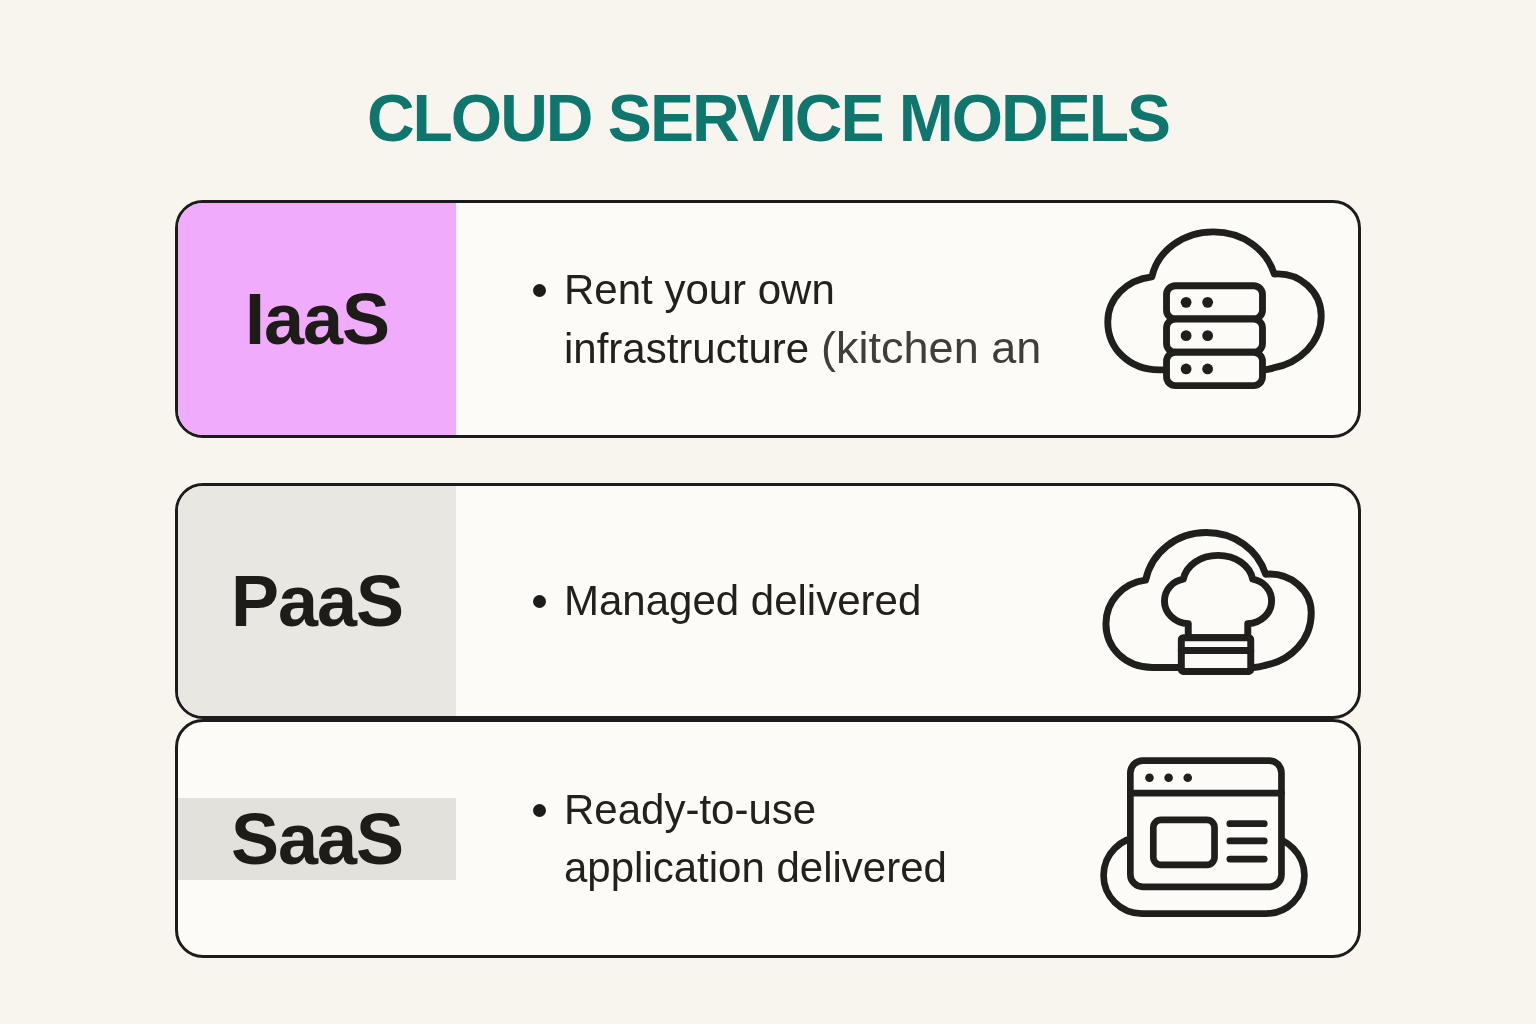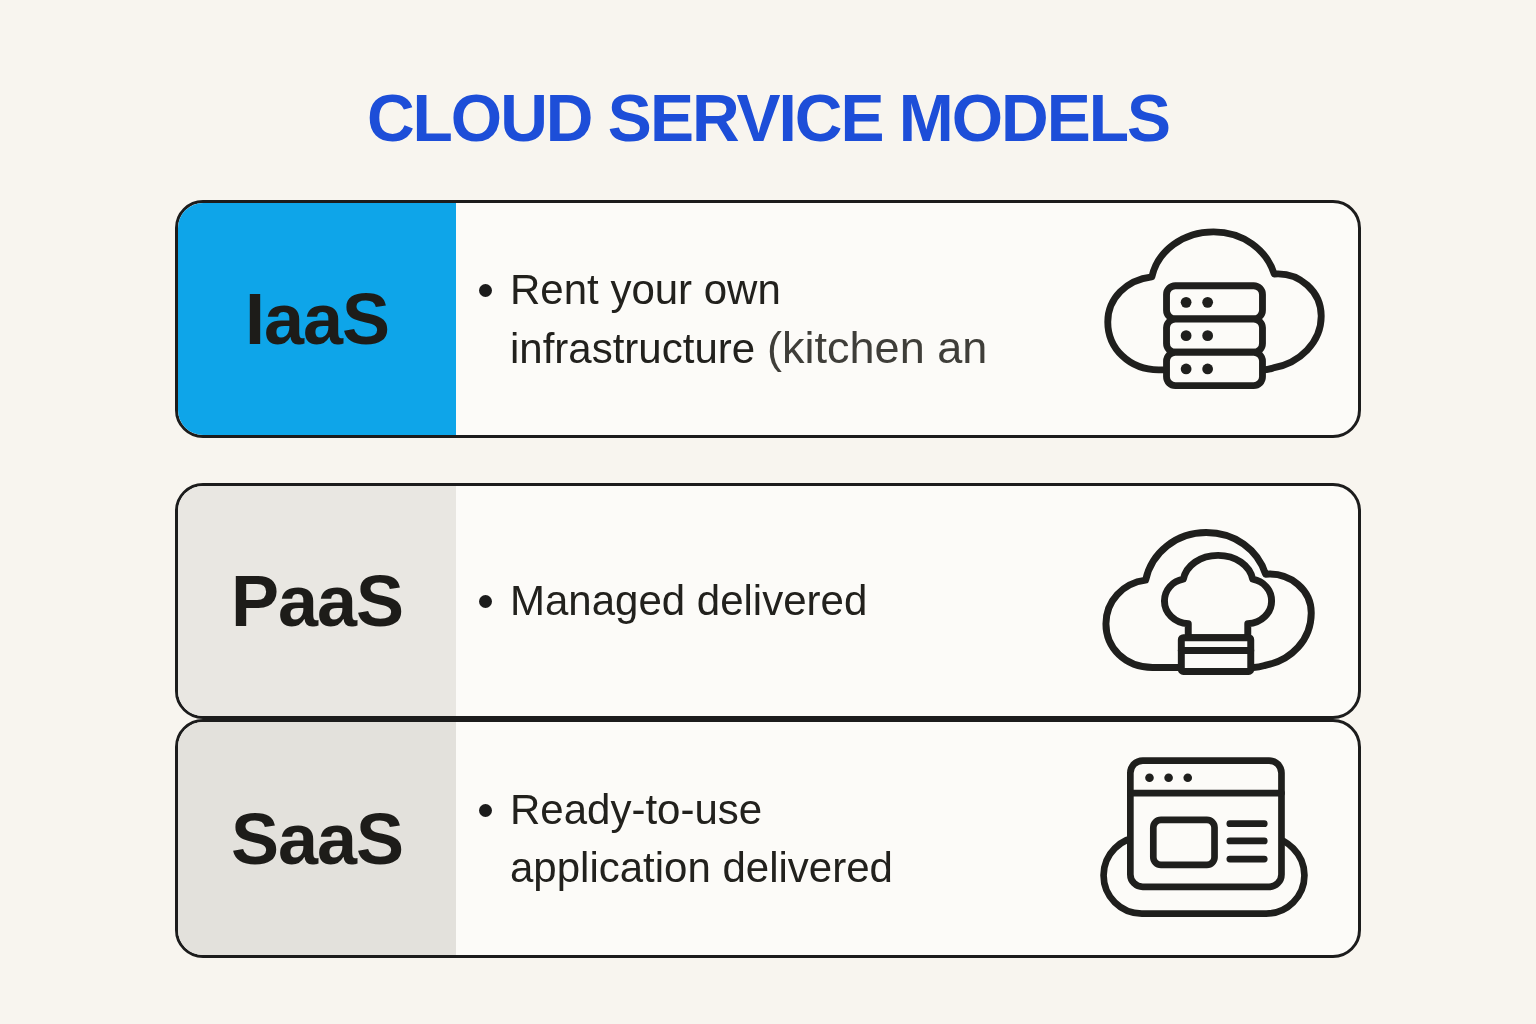--- a/index.html
+++ b/index.html
@@ -6,48 +6,48 @@
   body{
     width:1536px;height:1024px;
     background:#f8f5ef;
     font-family:"Liberation Sans", sans-serif;
     position:relative;overflow:hidden;
   }
   .page-title{
     position:absolute;top:80px;left:0;width:1536px;
     text-align:center;
     font-size:66px;font-weight:800;letter-spacing:-2px;
-    color:#1d4ed8;
+    color:#0f766e;
   }
   .card{
     position:absolute;left:175px;width:1186px;
     background:#fcfbf8;
     border:3px solid #1c1c1c;
     border-radius:28px;
     box-sizing:border-box;
     overflow:hidden;
     display:flex;align-items:stretch;
   }
   .card-1{top:200px;height:238px;}
   .card-2{top:461px;height:236px;margin-top:22px;}
-  .card-3{top:719px;height:239px;}
+  .card-3{top:719px;height:239px;align-items:center;}
   .label-panel{
     width:278px;flex:0 0 278px;
     display:flex;align-items:center;justify-content:center;
   }
-  .card-1 .label-panel{background:#0ea5e9;}
+  .card-1 .label-panel{background:#f0abfc;}
   .card-2 .label-panel{background:#e9e7e2;}
   .card-3 .label-panel{background:#e3e1dc;}
   .service-label{
     font-size:72px;font-weight:800;color:#1d1c19;letter-spacing:-1px;
   }
   .content{
     flex:1;position:relative;
     display:flex;align-items:center;
-    padding-left:23px;
+    padding-left:77px;
     border-radius:21px;
   }
   .bullet-row{display:flex;align-items:flex-start;}
   .bullet-dot{
     width:13px;height:13px;border-radius:50%;
     background:#1c1c1c;flex:0 0 13px;
     margin-top:23px;margin-right:18px;
   }
   .bullet-text{
     font-size:42px;line-height:58px;font-weight:500;

